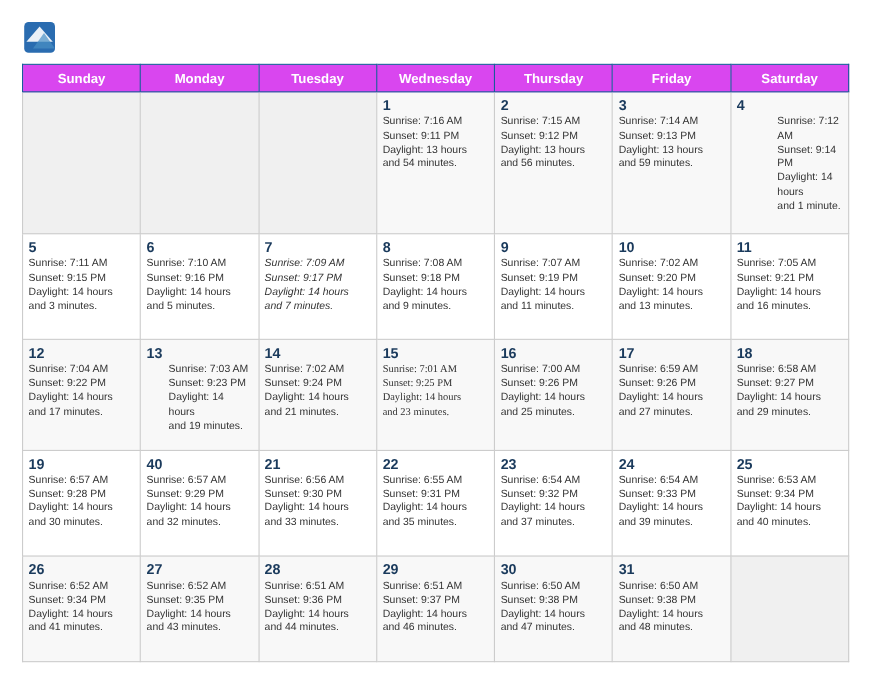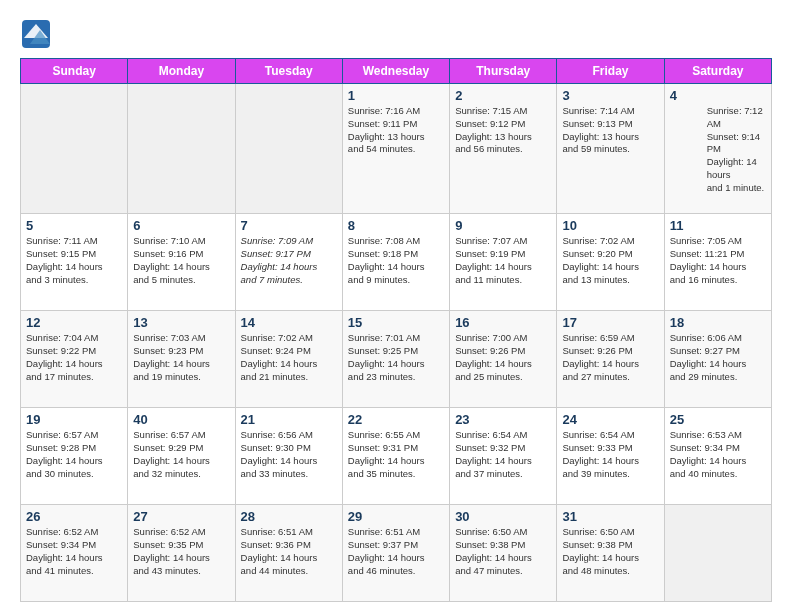--- a/index.html
+++ b/index.html
@@ -205,71 +205,71 @@
           <td>
             <span class="day-num">10</span>
             <div class="day-info" style="white-space: pre-line;">Sunrise: 7:02 AM
 Sunset: 9:20 PM
 Daylight: 14 hours
 and 13 minutes.</div>
           </td>
           <td>
             <span class="day-num">11</span>
             <div class="day-info" style="white-space: pre-line;">Sunrise: 7:05 AM
-Sunset: 11:21 PM
+Sunset: 9:21 PM
 Daylight: 14 hours
 and 16 minutes.</div>
           </td>
         </tr>
         <tr>
           <td>
             <span class="day-num">12</span>
             <div class="day-info" style="white-space: pre-line;">Sunrise: 7:04 AM
 Sunset: 9:22 PM
 Daylight: 14 hours
 and 17 minutes.</div>
           </td>
           <td>
             <span class="day-num">13</span>
-            <div class="day-info" style="white-space: pre-line;">Sunrise: 7:03 AM
+            <div class="day-info" style="white-space: pre-line; margin-left: 20px;">Sunrise: 7:03 AM
 Sunset: 9:23 PM
 Daylight: 14 hours
 and 19 minutes.</div>
           </td>
           <td>
             <span class="day-num">14</span>
             <div class="day-info" style="white-space: pre-line;">Sunrise: 7:02 AM
 Sunset: 9:24 PM
 Daylight: 14 hours
 and 21 minutes.</div>
           </td>
           <td>
             <span class="day-num">15</span>
-            <div class="day-info" style="white-space: pre-line;">Sunrise: 7:01 AM
+            <div class="day-info" style="white-space: pre-line; font-family: Liberation Serif, serif;">Sunrise: 7:01 AM
 Sunset: 9:25 PM
 Daylight: 14 hours
 and 23 minutes.</div>
           </td>
           <td>
             <span class="day-num">16</span>
             <div class="day-info" style="white-space: pre-line;">Sunrise: 7:00 AM
 Sunset: 9:26 PM
 Daylight: 14 hours
 and 25 minutes.</div>
           </td>
           <td>
             <span class="day-num">17</span>
             <div class="day-info" style="white-space: pre-line;">Sunrise: 6:59 AM
 Sunset: 9:26 PM
 Daylight: 14 hours
 and 27 minutes.</div>
           </td>
           <td>
             <span class="day-num">18</span>
-            <div class="day-info" style="white-space: pre-line;">Sunrise: 6:06 AM
+            <div class="day-info" style="white-space: pre-line;">Sunrise: 6:58 AM
 Sunset: 9:27 PM
 Daylight: 14 hours
 and 29 minutes.</div>
           </td>
         </tr>
         <tr>
           <td>
             <span class="day-num">19</span>
             <div class="day-info" style="white-space: pre-line;">Sunrise: 6:57 AM
 Sunset: 9:28 PM

